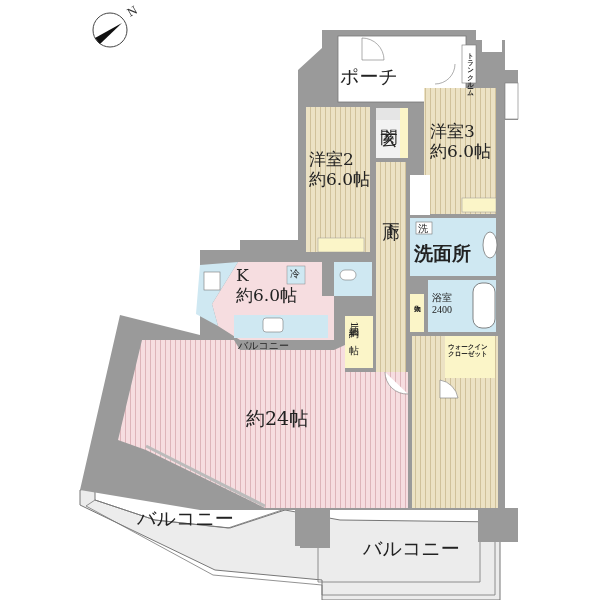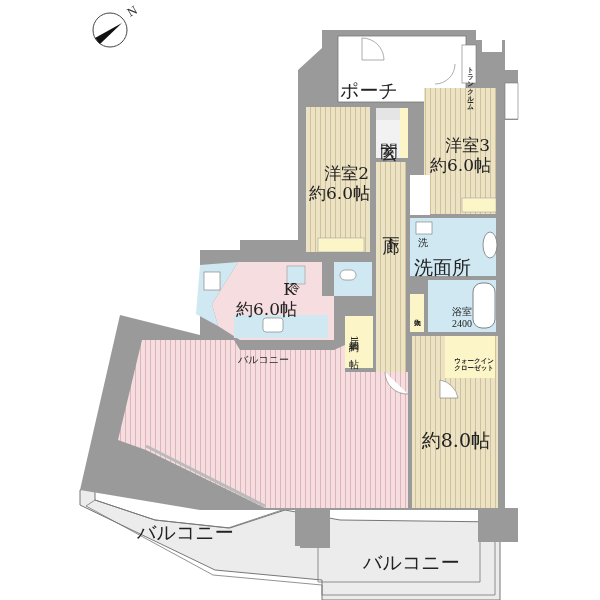--- a/index.html
+++ b/index.html
@@ -1,18 +1,18 @@
 <!DOCTYPE html>
 <html><head>
 <meta charset="utf-8">
 <style>
   html,body{margin:0;padding:0;background:#ffffff;}
   body{width:600px;height:600px;position:relative;overflow:hidden;font-family:"DejaVu Serif","Liberation Serif",serif;}
   svg{position:absolute;left:0;top:0;}
-  .lbl{position:absolute;color:#222;text-align:right;line-height:1.15;white-space:nowrap;margin-top:14px;}
+  .lbl{position:absolute;color:#222;text-align:left;line-height:1.15;white-space:nowrap;}
   .big{font-size:19px;}
   .mid{font-size:17px;}
   .sm{font-size:10px;}
   .xs{font-size:6.5px;font-weight:bold;}
   .vert{writing-mode:vertical-rl;}
 </style>
 </head>
 <body>
 
 <svg width="600" height="600" viewBox="0 0 600 600">
@@ -102,21 +102,21 @@
   <div>約6.0帖</div>
 </div>
 
 <div class="lbl mid" style="left:309px;top:150px;width:60px;">
   <div>洋室2</div>
   <div>約6.0帖</div>
 </div>
 
 <div class="lbl mid vert" style="left:381px;top:210px;">廊下</div>
 <div class="lbl sm" style="left:418px;top:223px;">洗</div>
-<div class="lbl big" style="left:414px;top:243px;">洗面所</div>
+<div class="lbl big" style="left:414px;top:243px;font-weight:bold;">洗面所</div>
 
 <div class="lbl sm" style="left:432px;top:292px;width:40px;font-family:Liberation Serif, serif;">
   <div>浴室</div>
   <div>2400</div>
 </div>
 
 <div class="lbl xs vert" style="left:413px;top:300px;">物入</div>
 <div class="lbl xs" style="left:448px;top:344px;width:46px;white-space:normal;">ウォークインクローゼット</div>
 
 <div class="lbl mid" style="left:236px;top:266px;width:60px;">
@@ -125,20 +125,20 @@
 </div>
 <div class="lbl sm" style="left:290px;top:268px;">冷</div>
 <div class="lbl sm" style="left:238px;top:340px;">バルコニー</div>
 
 <div class="lbl sm vert" style="left:348px;top:318px;">
   <span>納戸</span>
   <span>約1.4帖</span>
 </div>
 
 <div class="lbl big" style="left:246px;top:408px;width:70px;">
+  <div>約24帖</div>
 </div>
 
 <div class="lbl big" style="left:415px;top:416px;width:75px;">
-  <div>約8.0帖</div>
 </div>
 
 <div class="lbl big" style="left:137px;top:508px;">バルコニー</div>
 <div class="lbl big" style="left:363px;top:538px;">バルコニー</div>
 
 </body></html>

